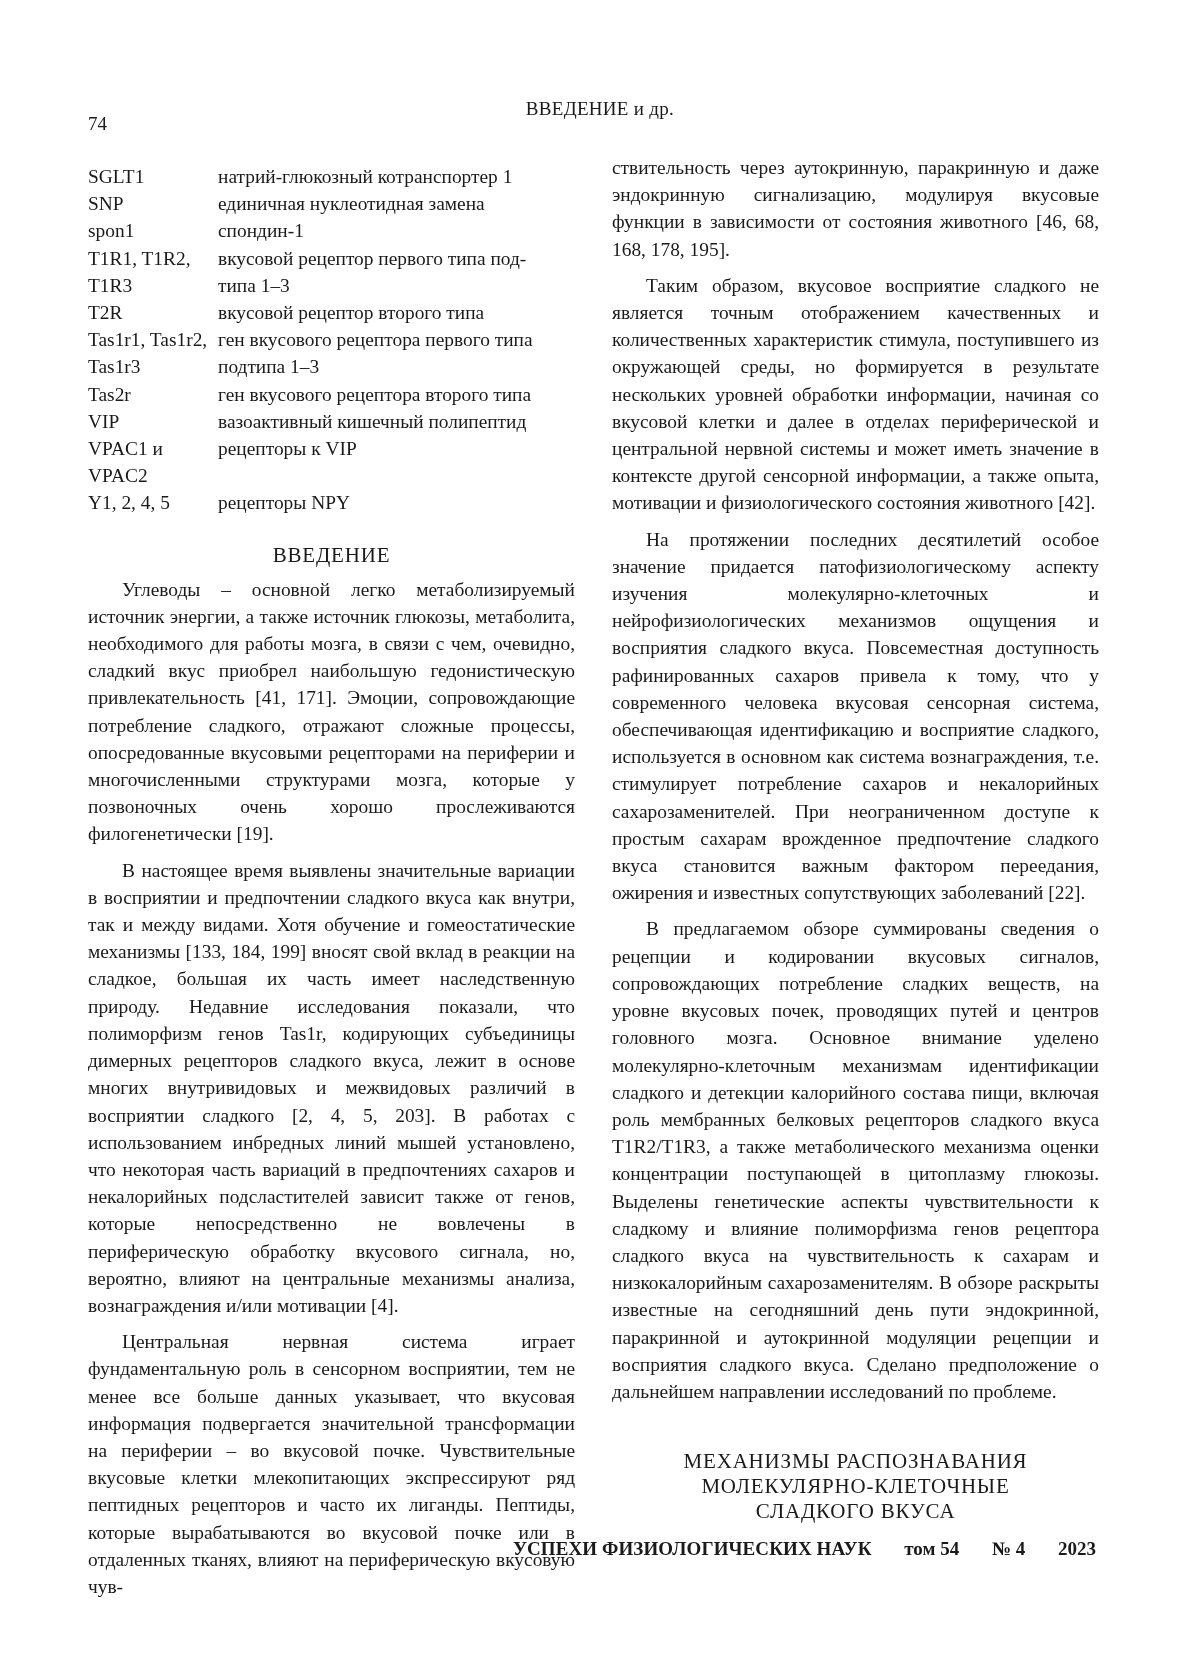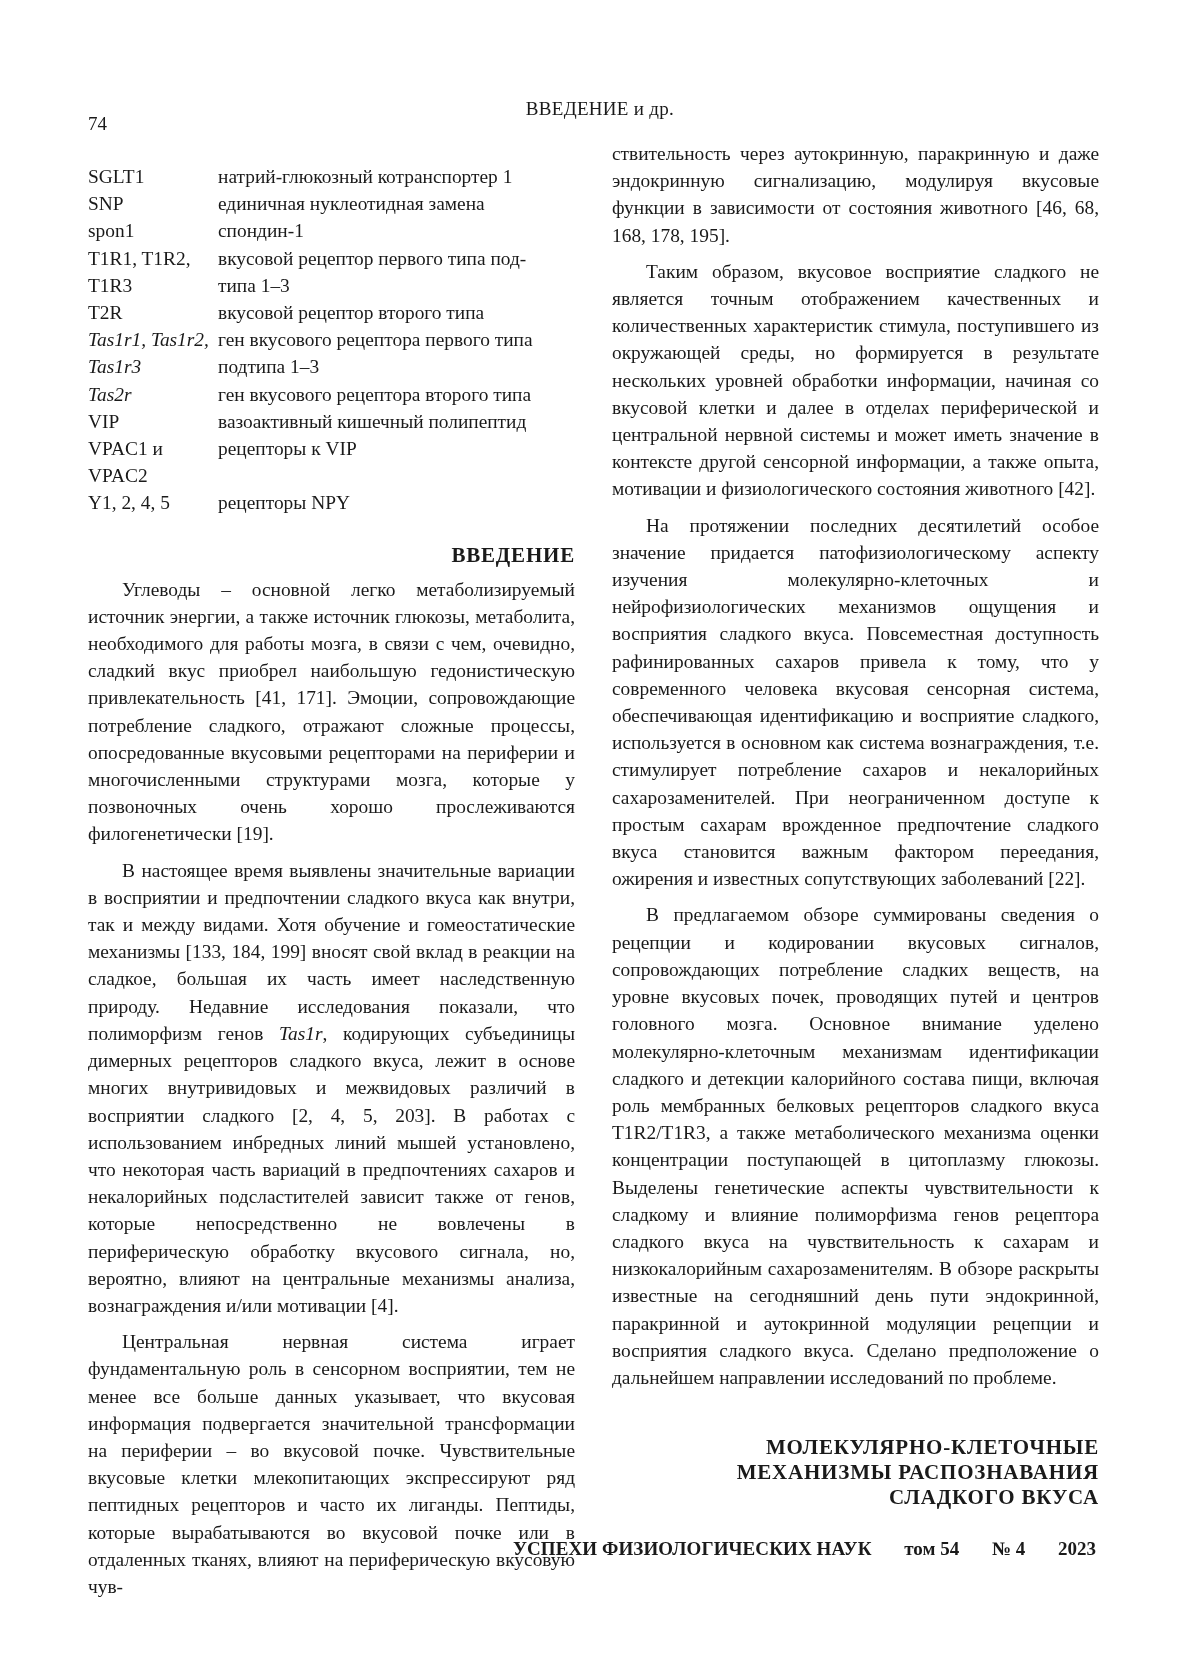--- a/index.html
+++ b/index.html
@@ -5,31 +5,31 @@
     html, body { margin: 0; padding: 0; background: #ffffff; }
     body {
       width: 1200px; height: 1669px; position: relative; overflow: hidden;
       font-family: "Liberation Serif", "DejaVu Serif", serif;
       color: #1a1a1a;
     }
     .page-number { position: absolute; left: 88px; top: 113px; font-size: 19px; }
     .running-head { position: absolute; left: 0; width: 1200px; top: 98px; text-align: center; font-size: 19px; letter-spacing: 0.3px; }
     .col { position: absolute; top: 143px; width: 487px; font-size: 19.4px; line-height: 27.2px; }
     .col.left { left: 88px; }
-    .col.right { left: 612px; top: 140px; }
+    .col.right { left: 612px; top: 154px; }
     .abbr-table { width: 100%; border-collapse: collapse; margin-top: 20px; }
     .abbr-table td { vertical-align: top; padding: 0; line-height: 27.2px; }
     .abbr-table td.term { width: 130px; white-space: nowrap; }
     .abbr-table tr td { padding-bottom: 0px; }
-    .italic { font-style: italic; }
+    .italic { }
     p.para { margin: 0; text-align: justify; text-indent: 34px; hyphens: manual; }
     p.para.noindent { text-indent: 0; }
     p.para + p.para { margin-top: 9px; }
     h2.section-heading {
-      margin: 0; font-weight: bold; text-align: right; font-size: 21px; line-height: 25px; letter-spacing: 0.8px;
+      margin: 0; font-weight: normal; text-align: center; font-size: 21px; line-height: 25px; letter-spacing: 0.8px;
     }
     h2.intro-heading { margin-top: 26px; margin-bottom: 8px; }
     h2.mech-heading { margin-top: 44px; margin-bottom: 10px; }
     .footer {
       position: absolute; top: 1538px; left: 513px; font-size: 19px; white-space: nowrap;
     }
     .footer span { display: inline-block; font-weight: bold; }
     .footer .journal { margin-right: 28px; letter-spacing: 0.1px; }
     .footer .volume { margin-right: 28px; }
     .footer .issue { margin-right: 28px; }
@@ -108,22 +108,22 @@
   <p class="para">Центральная нервная система играет фундаментальную роль в сенсорном восприятии, тем не менее все больше данных указывает, что вкусовая информация подвергается значительной трансформации на периферии – во вкусовой почке. Чувствительные вкусовые клетки млекопитающих экспрессируют ряд пептидных рецепторов и часто их лиганды. Пептиды, которые вырабатываются во вкусовой почке или в отдаленных тканях, влияют на периферическую вкусовую чув-</p>
 </div>
 
 <div class="col right">
   <p class="para noindent">ствительность через аутокринную, паракринную и даже эндокринную сигнализацию, модулируя вкусовые функции в зависимости от состояния животного [46, 68, 168, 178, 195].</p>
   <p class="para">Таким образом, вкусовое восприятие сладкого не является точным отображением качественных и количественных характеристик стимула, поступившего из окружающей среды, но формируется в результате нескольких уровней обработки информации, начиная со вкусовой клетки и далее в отделах периферической и центральной нервной системы и может иметь значение в контексте другой сенсорной информации, а также опыта, мотивации и физиологического состояния животного [42].</p>
   <p class="para">На протяжении последних десятилетий особое значение придается патофизиологическому аспекту изучения молекулярно-клеточных и нейрофизиологических механизмов ощущения и восприятия сладкого вкуса. Повсеместная доступность рафинированных сахаров привела к тому, что у современного человека вкусовая сенсорная система, обеспечивающая идентификацию и восприятие сладкого, используется в основном как система вознаграждения, т.е. стимулирует потребление сахаров и некалорийных сахарозаменителей. При неограниченном доступе к простым сахарам врожденное предпочтение сладкого вкуса становится важным фактором переедания, ожирения и известных сопутствующих заболеваний [22].</p>
   <p class="para">В предлагаемом обзоре суммированы сведения о рецепции и кодировании вкусовых сигналов, сопровождающих потребление сладких веществ, на уровне вкусовых почек, проводящих путей и центров головного мозга. Основное внимание уделено молекулярно-клеточным механизмам идентификации сладкого и детекции калорийного состава пищи, включая роль мембранных белковых рецепторов сладкого вкуса T1R2/T1R3, а также метаболического механизма оценки концентрации поступающей в цитоплазму глюкозы. Выделены генетические аспекты чувствительности к сладкому и влияние полиморфизма генов рецептора сладкого вкуса на чувствительность к сахарам и низкокалорийным сахарозаменителям. В обзоре раскрыты известные на сегодняшний день пути эндокринной, паракринной и аутокринной модуляции рецепции и восприятия сладкого вкуса. Сделано предположение о дальнейшем направлении исследований по проблеме.</p>
 
   <h2 class="section-heading mech-heading">
+    <div>МЕХАНИЗМЫ РАСПОЗНАВАНИЯ</div>
     <div>МОЛЕКУЛЯРНО-КЛЕТОЧНЫЕ</div>
-    <div>МЕХАНИЗМЫ РАСПОЗНАВАНИЯ</div>
     <div>СЛАДКОГО ВКУСА</div>
   </h2>
 
 </div>
 
 <div class="footer">
   <span class="journal">УСПЕХИ ФИЗИОЛОГИЧЕСКИХ НАУК</span>
   <span class="volume">том 54</span>
   <span class="issue">№ 4</span>
   <span class="year">2023</span>

